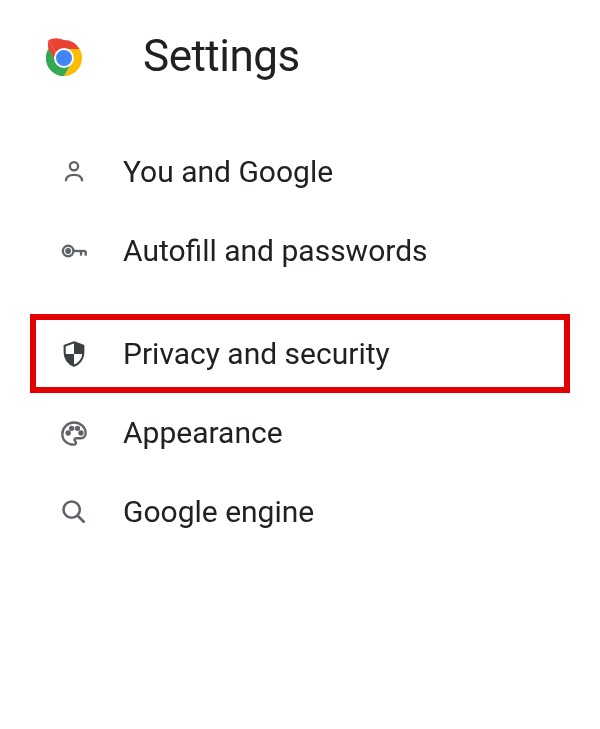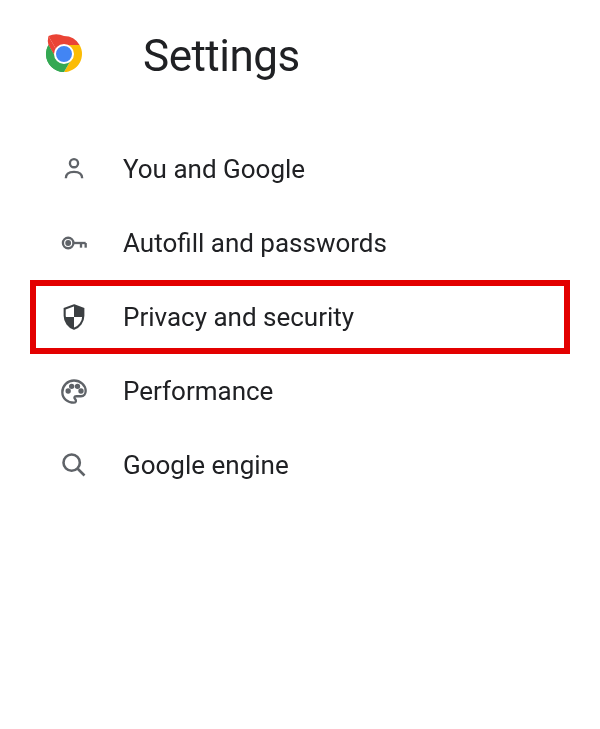--- a/index.html
+++ b/index.html
@@ -9,21 +9,21 @@
     }
     body {
       font-family: 'Segoe UI', Roboto, Arial, sans-serif;
       background: #ffffff;
       width: 600px;
       height: 729px;
       padding: 30px 30px 20px 30px;
     }
     .header {
       display: flex;
-      align-items: flex-start;
+      align-items: flex-end;
       margin-bottom: 50px;
       padding-left: 10px;
     }
     .chrome-logo {
       width: 48px;
       height: 48px;
       margin-right: 55px;
       flex-shrink: 0;
     }
     .page-title {
@@ -39,36 +39,37 @@
     .menu-item {
       display: flex;
       align-items: center;
       padding: 22px 10px 22px 30px;
       cursor: pointer;
       color: #3c4043;
     }
     .menu-item.highlighted {
       border: 6px solid #e30000;
       padding: 16px 0 16px 24px;
+      margin-top: 24px;
     }
     .menu-icon {
       width: 28px;
       height: 28px;
       margin-right: 35px;
       flex-shrink: 0;
       color: #5f6368;
       display: flex;
       align-items: center;
       justify-content: center;
     }
     .menu-item.highlighted .menu-icon {
       color: #3c4043;
     }
     .menu-label {
-      font-size: 26px;
+      font-size: 30px;
       font-weight: 400;
       color: #202124;
     }
   </style>
 </head>
 <body>
 
 <div class="header">
   <span class="chrome-logo">
     <svg viewBox="0 0 48 48" width="48" height="48">
@@ -126,21 +127,21 @@
   <div class="menu-item">
     <span class="menu-icon">
       <svg viewBox="0 0 24 24" width="28" height="28" fill="none" stroke="currentColor" stroke-width="2">
         <path d="M12 3 C6.5 3 2 7.5 2 13 C2 18.5 6.5 22 12 22 C14 22 14 20 13 19 C12 18 12 16.5 14 16.5 L18 16.5 C20.5 16.5 22 14.5 22 12 C22 7 17.5 3 12 3 Z"></path>
         <circle cx="7" cy="12" r="1.3" fill="currentColor"></circle>
         <circle cx="10" cy="8" r="1.3" fill="currentColor"></circle>
         <circle cx="15" cy="8" r="1.3" fill="currentColor"></circle>
         <circle cx="18" cy="12" r="1.3" fill="currentColor"></circle>
       </svg>
     </span>
-    <span class="menu-label">Performance</span>
+    <span class="menu-label">Appearance</span>
   </div>
 
   <div class="menu-item">
     <span class="menu-icon">
       <svg viewBox="0 0 24 24" width="28" height="28" fill="none" stroke="currentColor" stroke-width="2.2">
         <circle cx="10" cy="10" r="7"></circle>
         <line x1="15.2" y1="15.2" x2="21" y2="21"></line>
       </svg>
     </span>
     <span class="menu-label">Google engine</span>

